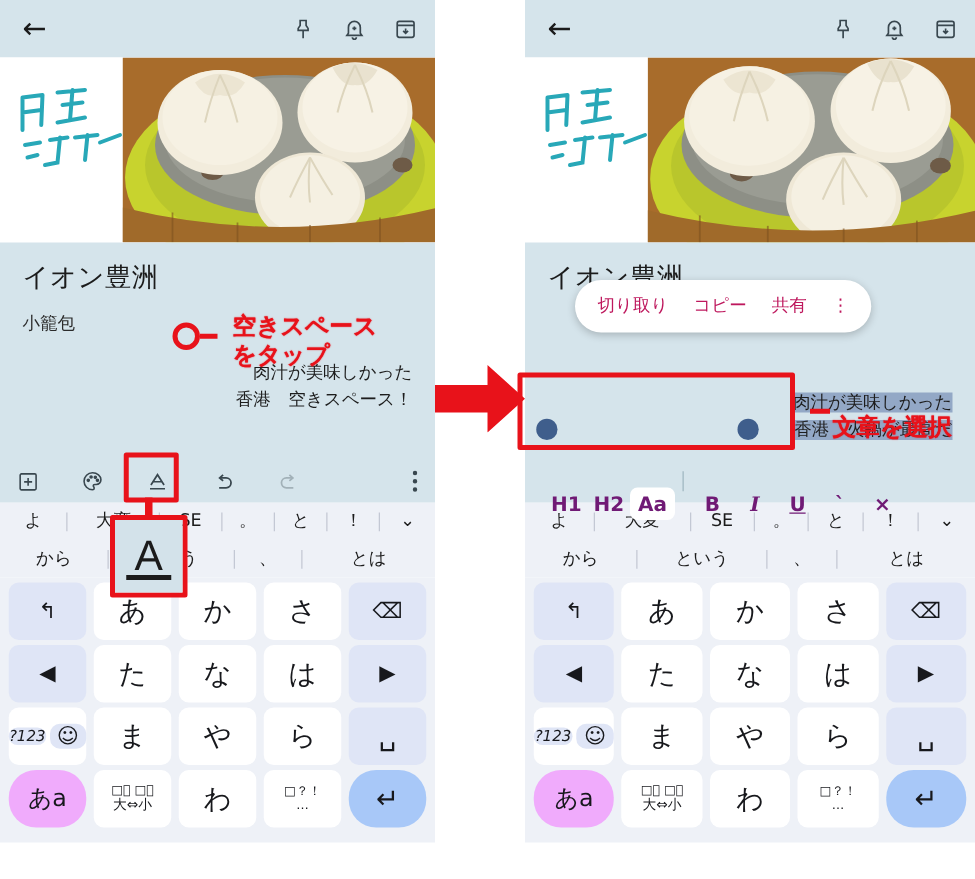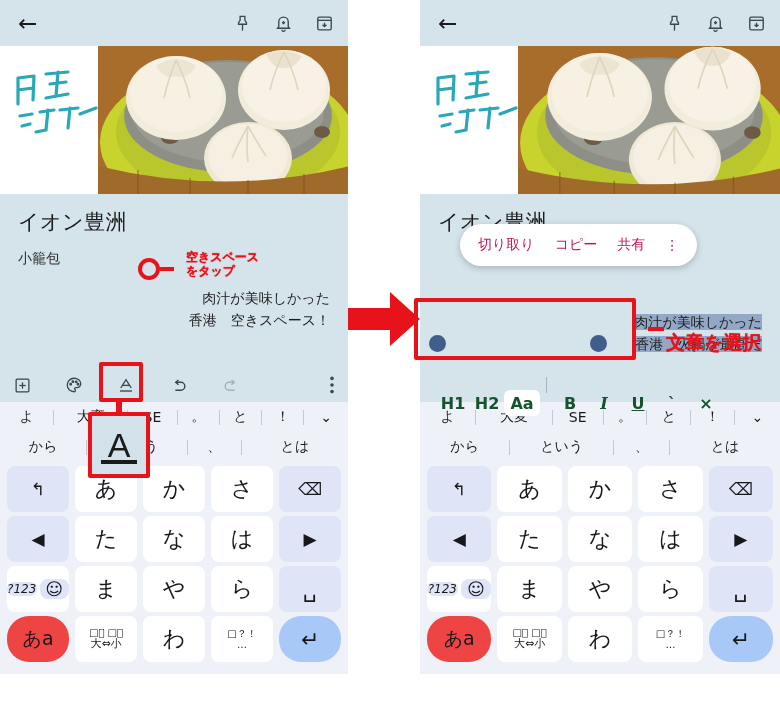--- a/index.html
+++ b/index.html
@@ -44,21 +44,21 @@
   .toolbar .tb { margin-right:34px; display:flex; align-items:center; }
   .toolbar .tb.last { margin-right:0; margin-left:auto; }
   .dis { opacity:.32; }
 
   
   .formatbar {
     background:#d5e4eb; height:34px; display:flex; align-items:center;
     padding:0 16px; gap:0px; position:relative;
   }
   .formatbar .fi {
-    font-size:16px; color:#14532d; font-weight:bold; min-width:34px;
+    font-size:16px; color:#701a75; font-weight:bold; min-width:34px;
     text-align:center; display:flex; align-items:center; justify-content:center; height:26px;margin-top:36px;
   }
   .formatbar .fi.sel { background:#fff; border-radius:6px; min-width:36px; }
   .formatbar .divider { width:1px; height:16px; background:#9fb6c1; margin:0 6px; }
   .formatbar .fi.ital { font-style:italic; font-family:"DejaVu Serif",serif; }
   .formatbar .fi.und { text-decoration:underline; }
 
   
   .sugg { background:#eef1f7; }
   .srow { height:30px; display:flex; align-items:center; }
@@ -70,34 +70,34 @@
   .kb { background:#eef1f7; padding:4px 4px 8px 4px; }
   .krow { display:flex; height:46px; margin-bottom:4px; }
   .key {
     flex:1; margin:0 3px; border-radius:8px; display:flex;
     align-items:center; justify-content:center;
     font-size:22px; color:#17181c; background:#ffffff;
   }
   .key.fn { background:#dfe5f6; font-size:17px; }
   .key.sp { background:#dfe5f6; }
   .key.ent { background:#a8c8f8; border-radius:22px; }
-  .key.aA  { background:#ef4444; border-radius:22px; font-size:19px; }
+  .key.aA  { background:#f0abfc; border-radius:22px; font-size:19px; }
   .key.small { font-size:11px; flex-direction:column; line-height:1.15; }
   .key.dual { flex:1; display:flex; margin:0 3px; gap:3px; }
   .key.dual > div {
     flex:1; background:#dfe5f6; border-radius:8px; display:flex;
     align-items:center; justify-content:center; font-size:12px; color:#17181c;font-style:italic;
   }
   .key.dual > div.emo { font-size:17px; }
   .glyphbox { font-size:10px; color:#17181c; }
 
   
   .anno { position:absolute; color:#e8121a; font-weight:bold; pointer-events:none; }
   .anno-txt-left {
-    left:186px; top:250px; font-size:12px; line-height:1.2; letter-spacing:0px;
+    left:186px; top:250px; font-size:19px; line-height:1.2; letter-spacing:0px;
     text-shadow:0 0 1px #e8121a;
   }
   .anno-ring {
     position:absolute; left:138px; top:258px; width:22px; height:22px;
     border:4px solid #e8121a; border-radius:50%;
   }
   .anno-tick { position:absolute; left:160px; top:267px; width:14px; height:4px; background:#e8121a; }
 
   .redbox {
     position:absolute; border:4px solid #e8121a; border-radius:2px; box-sizing:border-box;

